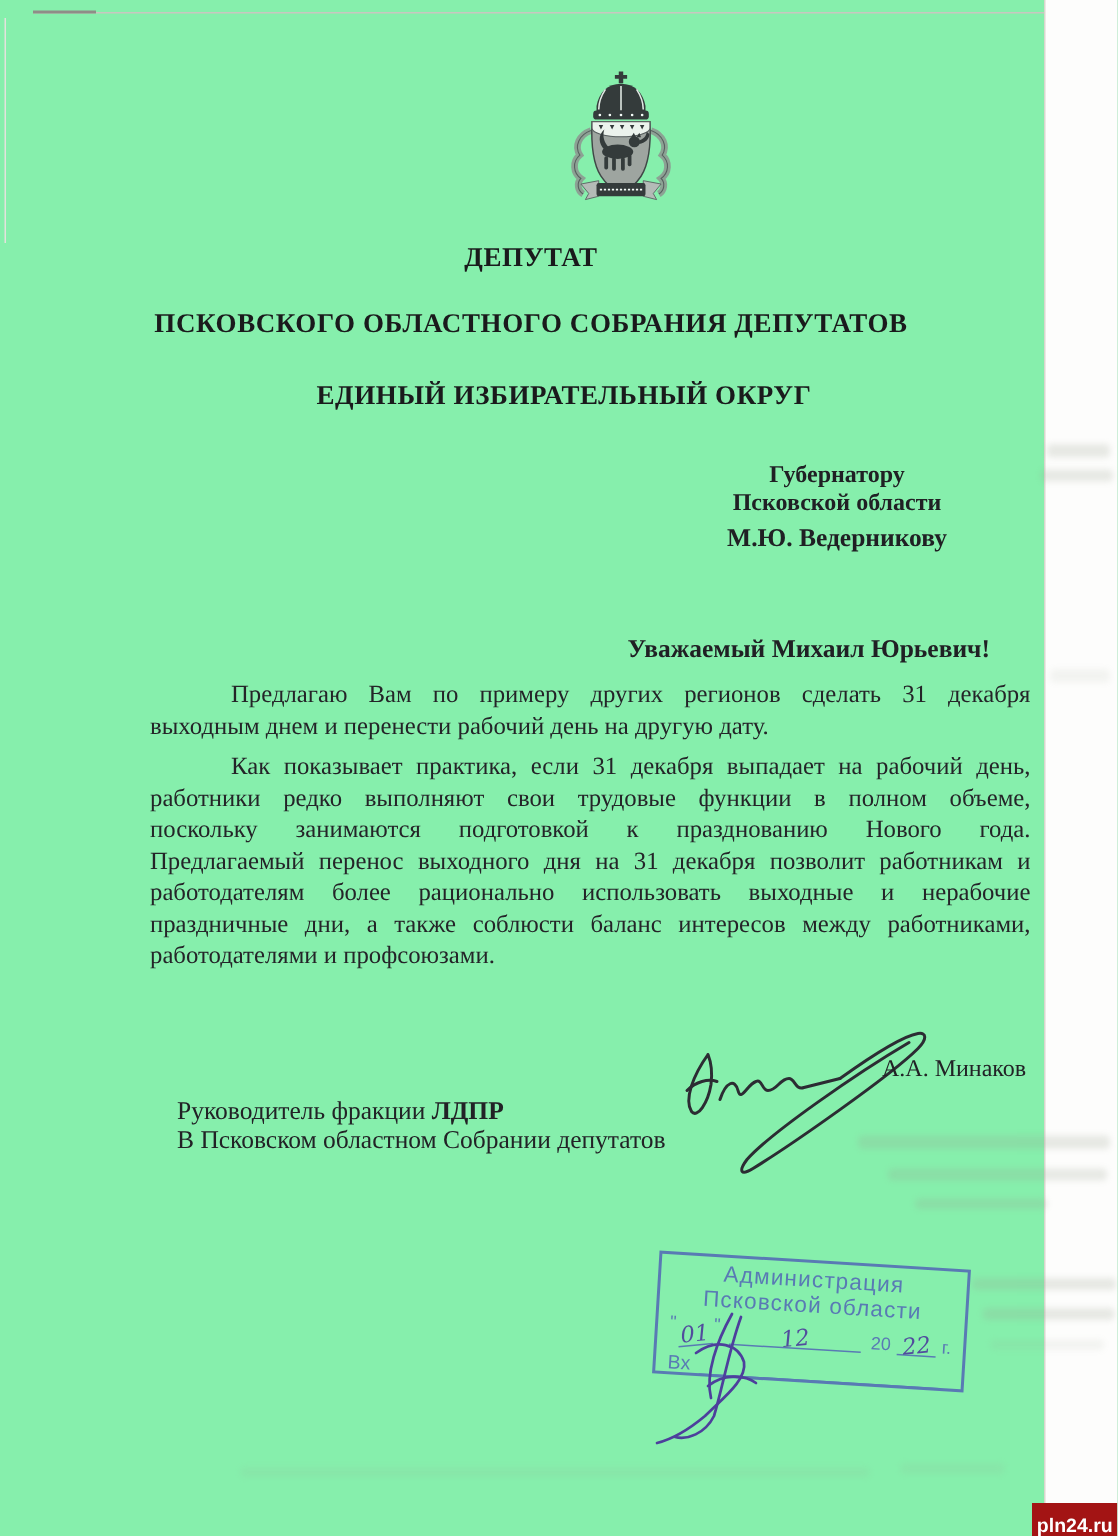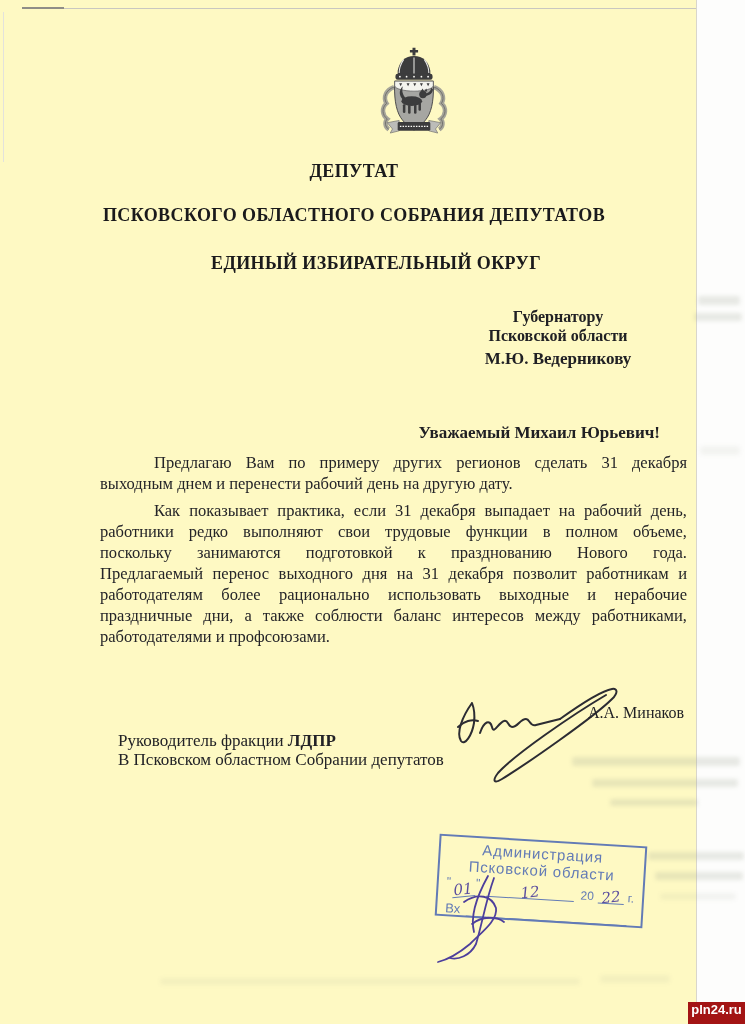--- a/index.html
+++ b/index.html
@@ -1,18 +1,18 @@
 <!DOCTYPE html>
 <html><head>
 <meta charset="utf-8">
 <style>
   html,body{margin:0;padding:0;background:#e8e8e8;}
   .page{
     position:relative;width:745px;height:1024px;margin:0 auto;
-    background:#fef9c3;overflow:hidden;
+    background:#86efac;overflow:hidden;
     font-family:"Liberation Serif", serif;color:#1d1d1f;
   }
   
   .edge-strip{position:absolute;left:696px;top:0;width:49px;height:1024px;
     background:#fdfdfc;border-left:1px solid rgba(150,140,115,.35);}
   .topline{position:absolute;left:22px;top:8px;width:674px;height:1px;background:#c9c7c0;}
   .topline-dark{position:absolute;left:22px;top:7px;width:42px;height:2px;background:#8f8d87;}
   .left-edge-line{position:absolute;left:3px;top:12px;width:1px;height:150px;background:#e3e2dc;}
   .smudge{position:absolute;background:#9aa291;opacity:.22;filter:blur(2px);border-radius:3px;}
   .smudge.faint{opacity:.10;}
@@ -62,21 +62,21 @@
   .ul.mid{flex:1;margin:0 6px;}
   .ul.sm{width:26px;margin:0 4px;}
   .ink{font-family:"DejaVu Serif", serif;font-style:italic;color:#4d3f9c;
     font-size:15px;display:inline-block;transform:rotate(-9deg) translateY(2px);}
   .day{border-bottom:1.5px solid #5671b5;padding:0 2px;margin:0 1px;}
   .q{font-size:12px;transform:translateY(-6px);}
   .flourish{position:absolute;left:436px;top:872px;width:100px;height:92px;}
 
   
   .pln{position:absolute;left:688px;top:1002px;width:57px;height:22px;
-    background:#a31414;color:#ffffff;display:flex;align-items:flex-start;justify-content:center;
+    background:#a31414;color:#ffffff;display:flex;align-items:flex-end;justify-content:center;
     font-family:"Liberation Sans", sans-serif;font-weight:bold;font-size:13px;}
 </style>
 </head>
 <body>
 
 <div class="page">
 
   <div class="topline"></div>
   <div class="topline-dark"></div>
   <div class="left-edge-line"></div>

